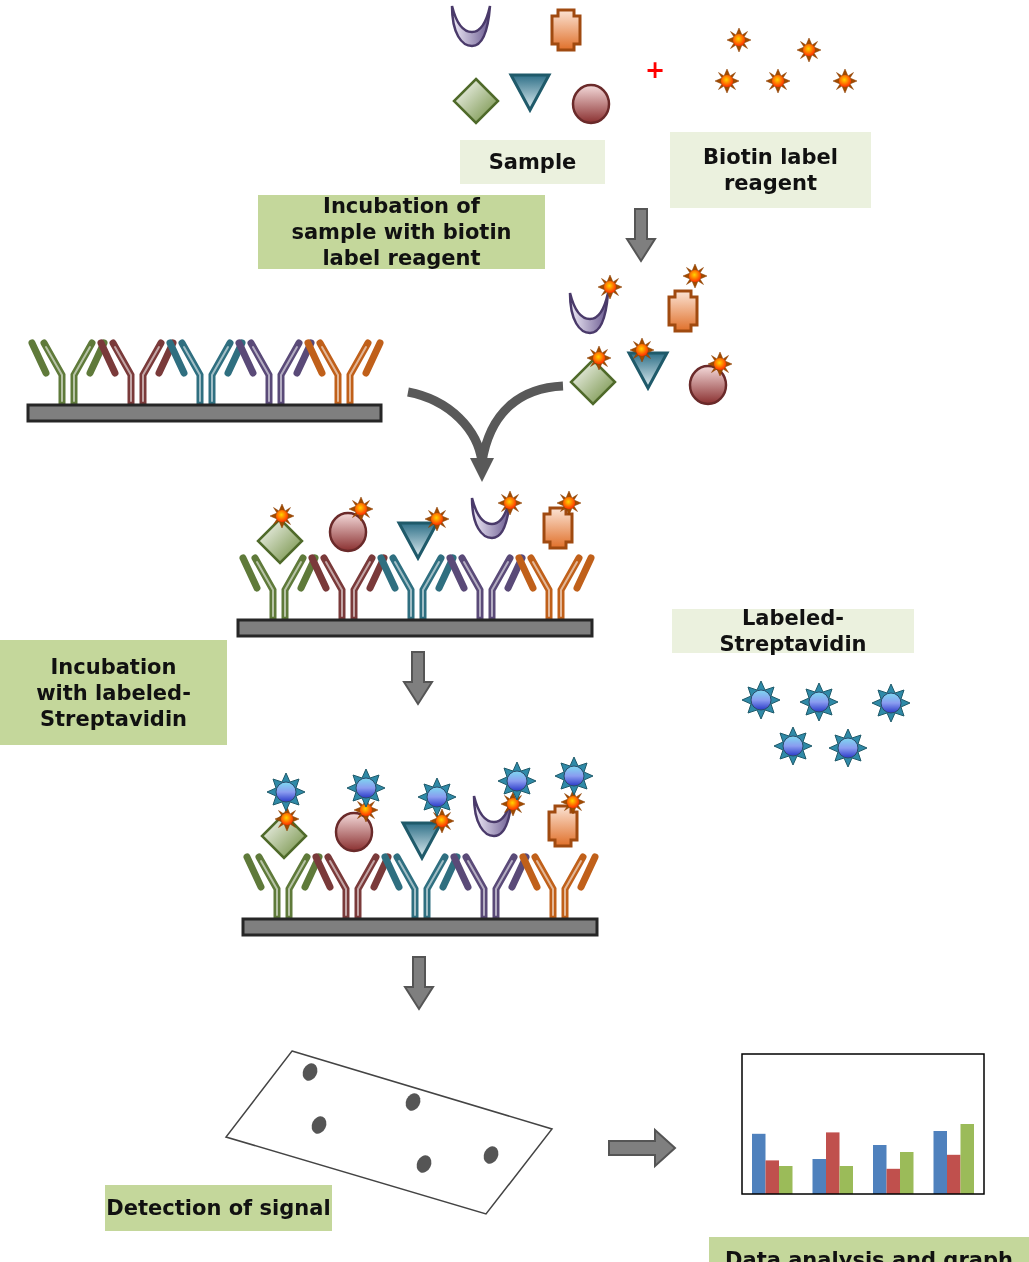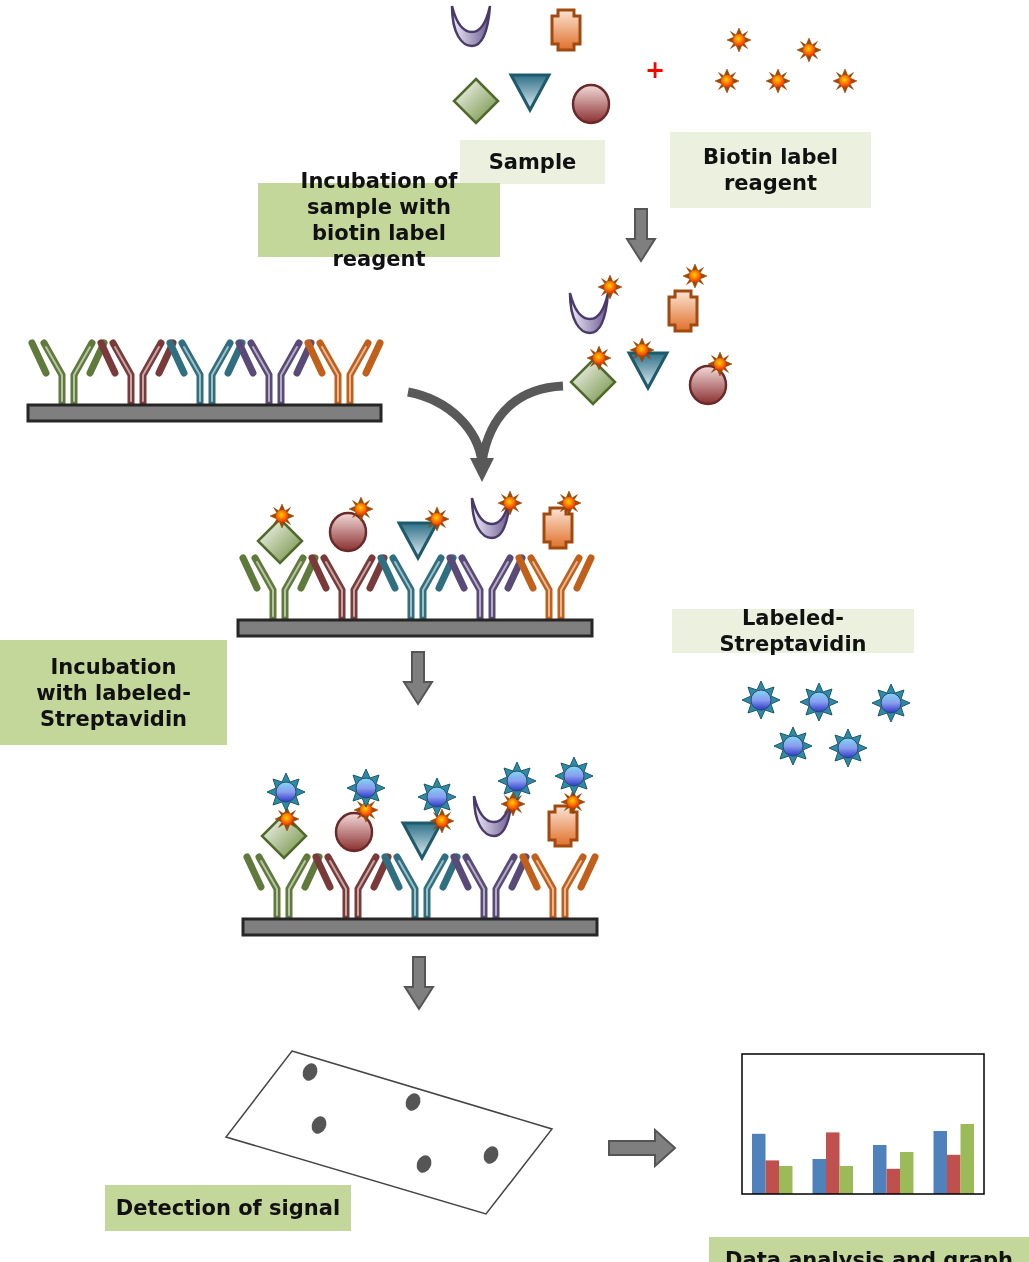--- a/index.html
+++ b/index.html
@@ -307,17 +307,17 @@
       <rect x="900" y="1152" width="13.5" height="42" fill="#9bbb59"></rect>
       <rect x="933.5" y="1131" width="13.5" height="63" fill="#4f81bd"></rect>
       <rect x="947" y="1154.8" width="13.5" height="39.2" fill="#c0504d"></rect>
       <rect x="960.5" y="1124" width="13.5" height="70" fill="#9bbb59"></rect>
       <rect x="742" y="1054" width="242" height="140" fill="none" stroke="#000" stroke-width="1.5"></rect>
     </g>
 </svg>
 
 <div class="label light" style="left:460px;top:140px;width:145px;height:44px;">Sample</div>
 <div class="label light" style="left:670px;top:132px;width:201px;height:76px;padding:0 20px;box-sizing:border-box;">Biotin label reagent</div>
-<div class="label dark" style="left:258px;top:183px;width:242px;height:74px;padding:0 24px;box-sizing:border-box;">Incubation of sample with biotin label reagent</div>
+<div class="label dark" style="left:258px;top:195px;width:287px;height:74px;padding:0 24px;box-sizing:border-box;">Incubation of sample with biotin label reagent</div>
 <div class="label dark" style="left:0;top:640px;width:227px;height:105px;padding:0 26px;box-sizing:border-box;">Incubation with labeled-Streptavidin</div>
 <div class="label light" style="left:660px;top:609px;width:242px;height:44px;margin-left:12px;">Labeled-Streptavidin</div>
-<div class="label dark" style="left:105px;top:1185px;width:246px;height:46px;">Detection of signal</div>
+<div class="label dark" style="left:105px;top:1185px;width:227px;height:46px;">Detection of signal</div>
 <div class="label dark" style="left:709px;top:1209px;width:320px;height:46px;margin-top:28px;">Data analysis and graph</div>
 
 </body></html>

